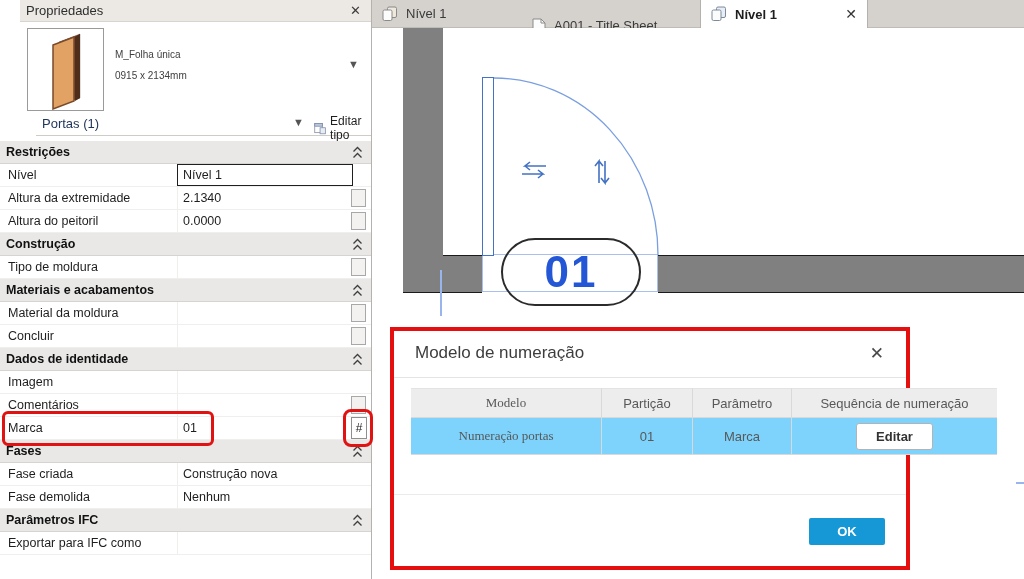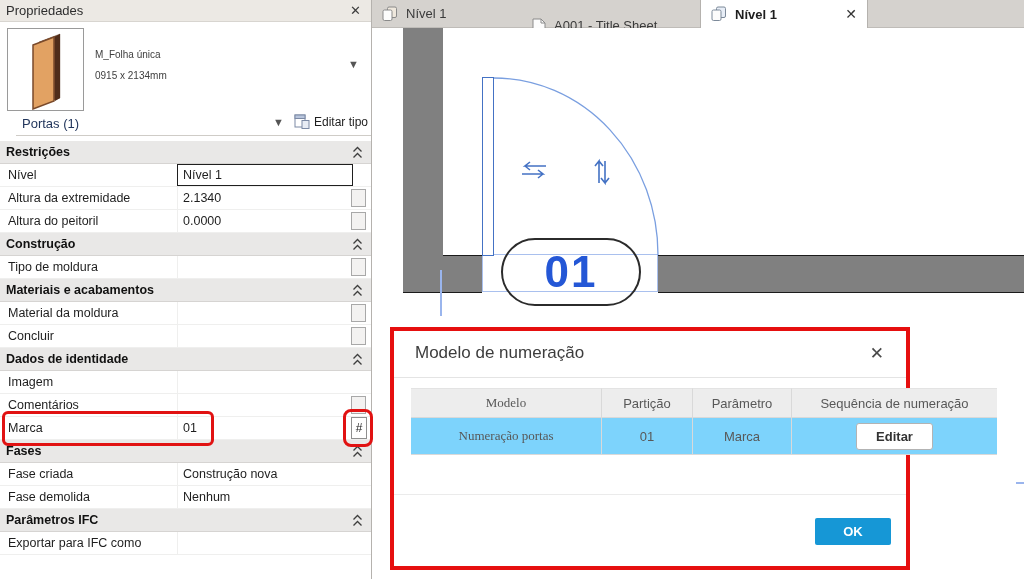--- a/index.html
+++ b/index.html
@@ -1,21 +1,21 @@
 <!DOCTYPE html>
 <html><head>
 <meta charset="utf-8">
 <style>
   * { margin:0; padding:0; box-sizing:border-box; }
   html,body { width:1024px; height:579px; overflow:hidden; background:#fff;
               font-family:"Liberation Sans", sans-serif; }
 
   
   .panel { position:absolute; left:0; top:0; width:372px; height:579px;
-           background:#fff; border-right:1px solid #b5b2ae; }
+           background:#fff; border-right:1px solid #b5b2ae;padding-left:20px; }
   .panel-header { position:relative; height:22px; background:#ece9e4;
                   border-bottom:1px solid #d8d5d0; font-size:13px; color:#2e2e2e;
                   padding:3px 0 0 6px; }
   .panel-close { position:absolute; right:10px; top:3px; font-size:13px; color:#3c3c3c; cursor:pointer; }
   .type-selector { position:relative; height:90px; background:#fff; }
   .thumb { position:absolute; left:7px; top:6px; width:77px; height:83px;
            background:#fff; border:1px solid #9a9a9a; }
   .type-name { position:absolute; left:95px; top:22px; font-size:10px; color:#404040; line-height:21px; }
   .type-arrow { position:absolute; right:12px; top:36px; color:#555; font-size:11px; }
   .filter-row { position:relative; height:24px; border-bottom:1px solid #cfccc7; background:#fff;margin-left:16px; }
@@ -84,21 +84,21 @@
   .tcell { display:flex; align-items:center; justify-content:center;
            border-right:1px solid #d9d9d9; border-bottom:1px solid #d9d9d9; }
   .tcell:last-child { border-right:none; }
   .thead .tcell { background:#ededed; height:30px; border-top:1px solid #e3e3e3; }
   .tbody .tcell { height:37px; background:#7dd3fc; }
   .c0 { width:191px;font-family:Liberation Serif, serif; } .c1 { width:91px; } .c2 { width:99px; } .c3 { width:205px; }
   .edit-btn { width:77px; height:27px; background:#fff; border:1px solid #b3b3b3; border-radius:3px;
               font-family:"Liberation Sans", sans-serif; font-size:13px; font-weight:bold; color:#333;
               cursor:pointer; }
   .dlg-footline { position:absolute; left:0; right:0; bottom:71px; border-top:1px solid #ebebeb; }
-  .ok-btn { position:absolute; right:15px; bottom:21px; width:76px; height:27px;
+  .ok-btn { position:absolute; right:21px; bottom:21px; width:76px; height:27px;
             background:#1697d6; border:none; border-radius:2px; color:#fff; font-weight:bold;
             font-size:13px; font-family:"Liberation Sans", sans-serif; cursor:pointer; }
 </style>
 </head>
 <body>
 
 <div class="panel">
   <div class="panel-header">
     <span>Propriedades</span>
     <span class="panel-close">✕</span>

